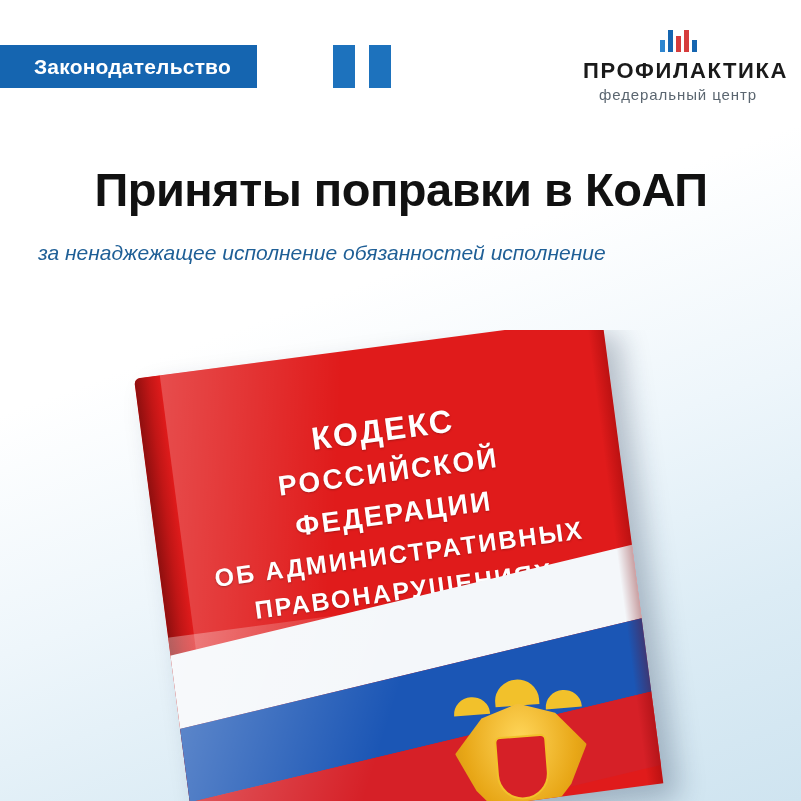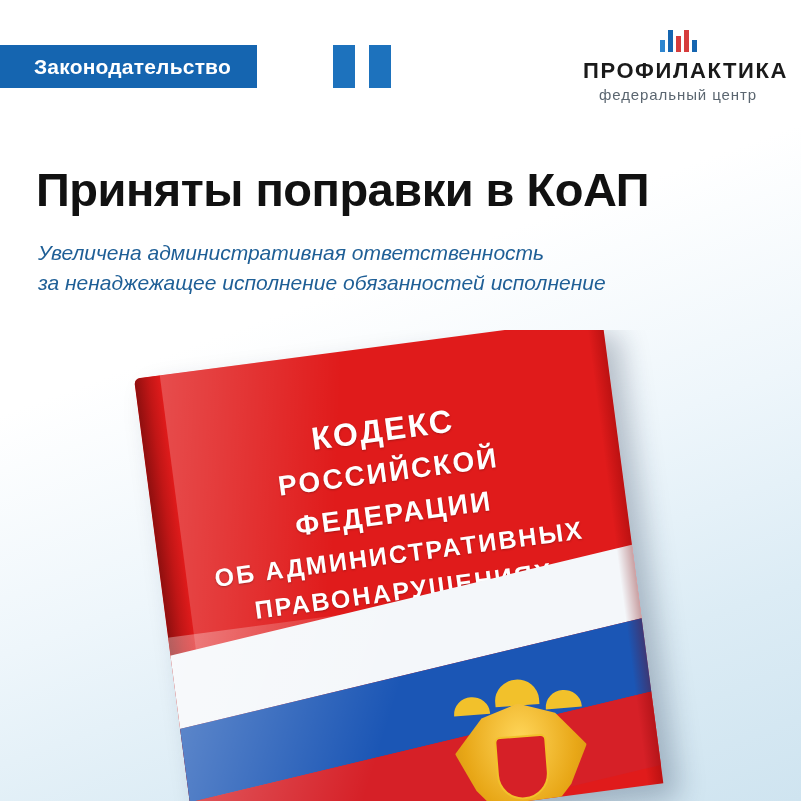--- a/index.html
+++ b/index.html
@@ -96,20 +96,21 @@
   .title {
     position: absolute;
     left: 36px;
     top: 165px;
     width: 730px;
     font-size: 47px;
     font-weight: bold;
     color: #111111;
     line-height: 1.08;
     letter-spacing: -0.5px;
+    text-align: center;
   }
   .subtitle {
     position: absolute;
     left: 38px;
     top: 238px;
     width: 730px;
     font-size: 21px;
     color: #1f5f96;
     line-height: 1.45;
     font-style: italic;
@@ -249,21 +250,20 @@
           <i></i>
       </div>
       <div class="brand-name">ПРОФИЛАКТИКА</div>
       <div class="brand-sub">федеральный центр</div>
     </div>
   </div>
 
   <div class="title">Приняты поправки в КоАП</div>
 
   <div class="subtitle">
-    <span>Увеличена административная ответственность</span>
     <span>за ненаджежащее исполнение обязанностей исполнение</span>
   </div>
 
   <div class="illustration">
     <div class="book">
       <div class="book-spine"></div>
       <div class="book-gloss"></div>
 
       <div class="book-title">
         <div class="l1">КОДЕКС</div>

